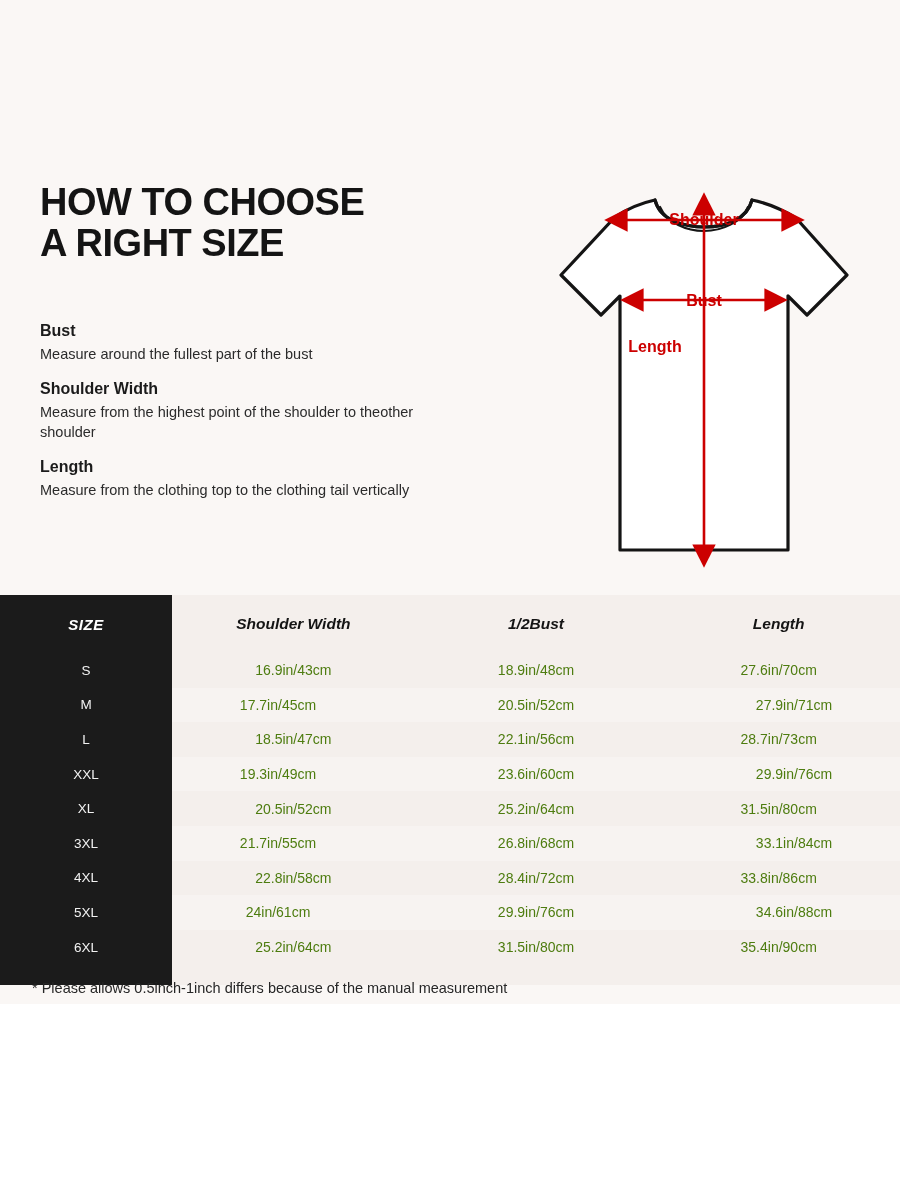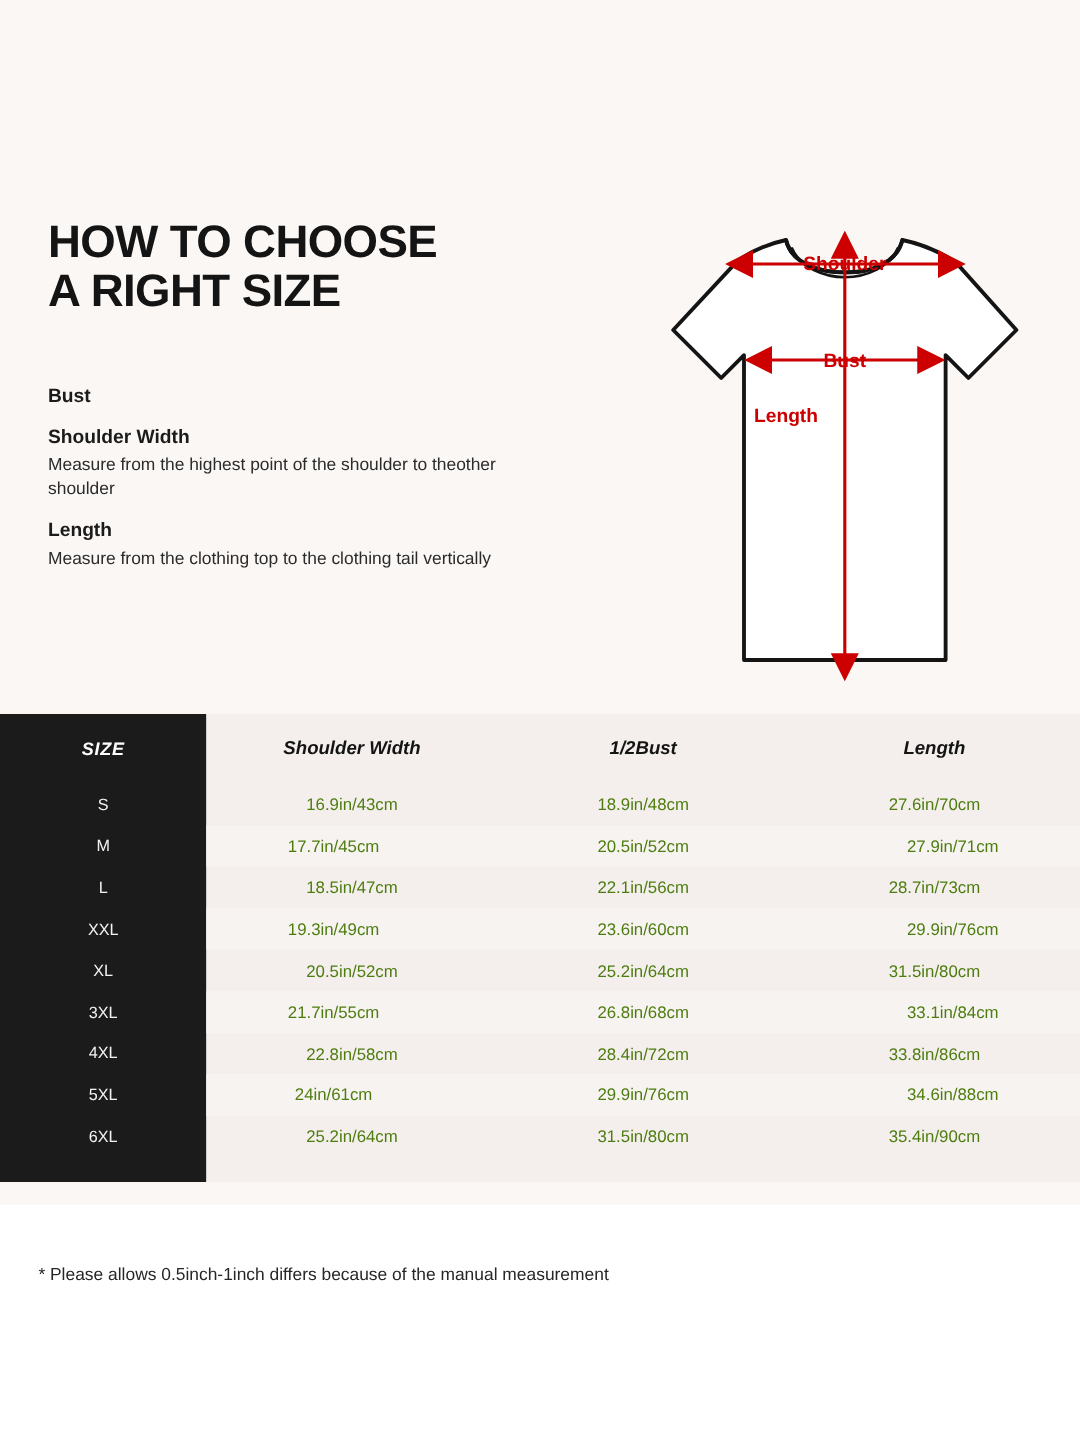--- a/index.html
+++ b/index.html
@@ -127,40 +127,41 @@
   }
   .data-col .row.alt {
     background: #f7f3f1;
     gap: 46px;
   }
 
   
   .footnote {
     position: absolute;
     left: 32px;
-    top: 1055px;
+    top: 980px;
     font-size: 14.5px;
     color: #262626;
   }
 </style>
 </head>
 <body>
 
 <div class="page">
 
   <div class="top-section">
 
     <div class="headline">
       <div>HOW TO CHOOSE</div>
       <div>A RIGHT SIZE</div>
     </div>
 
     <div class="defs">
       <div class="def-block">
         <div class="def-title">Bust</div>
+        <div class="def-text">Measure around the fullest part of the bust</div>
       </div>
       <div class="def-block">
         <div class="def-title">Shoulder Width</div>
         <div class="def-text">Measure from the highest point of the shoulder to theother shoulder</div>
       </div>
       <div class="def-block">
         <div class="def-title">Length</div>
         <div class="def-text">Measure from the clothing top to the clothing tail vertically</div>
       </div>
     </div>

